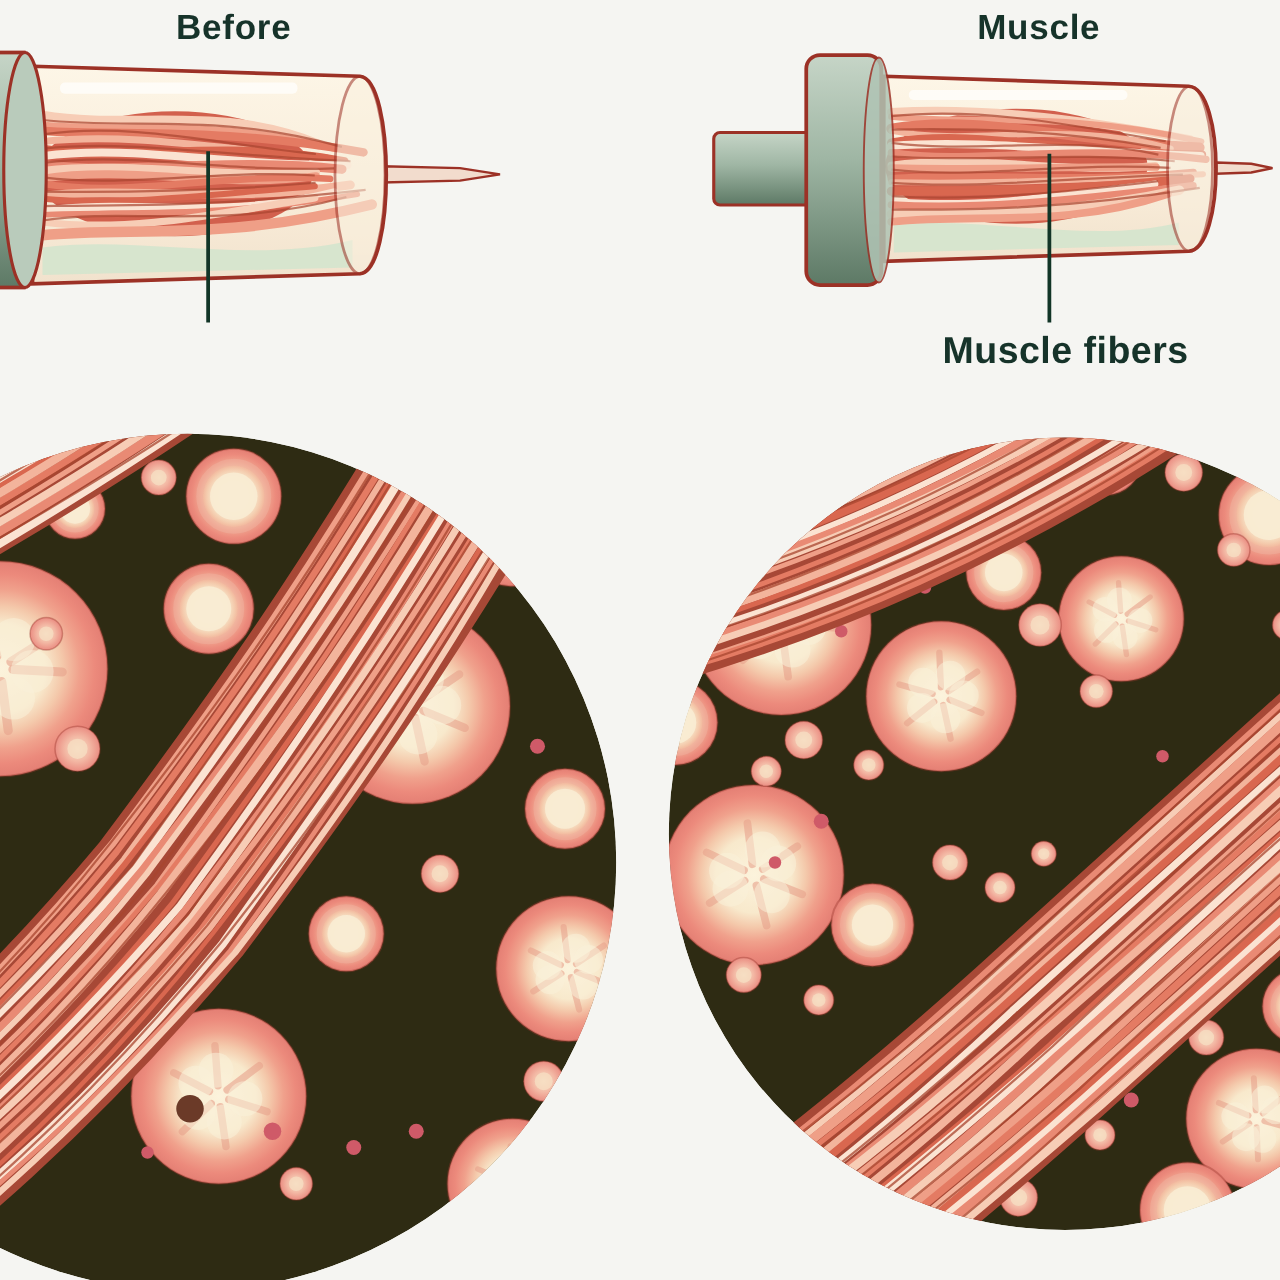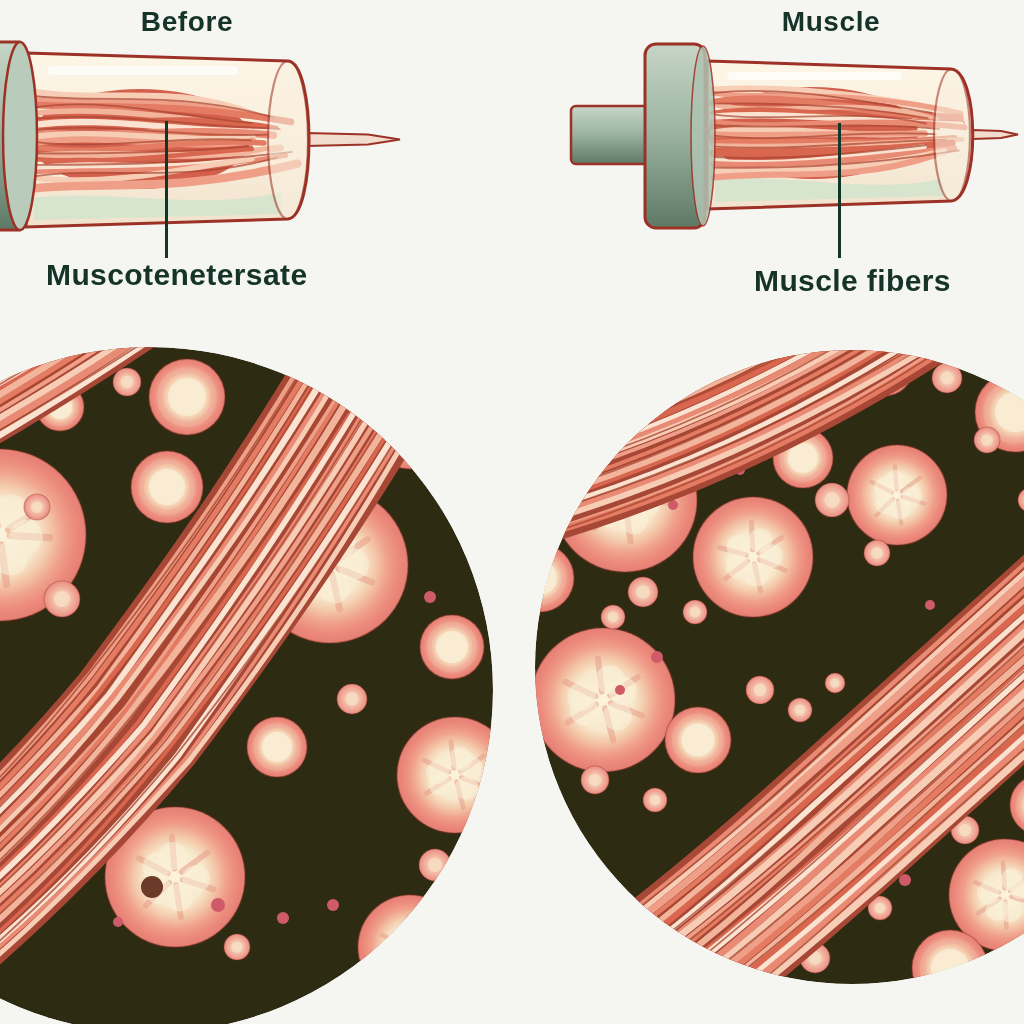--- a/index.html
+++ b/index.html
@@ -74,21 +74,20 @@
         <path d="M34 124.8 C105.28 124.6 176.56 125.0 292.5 111.9" fill="none" stroke="#a8452f" stroke-width="1.8" opacity="0.7"></path>
         <path d="M34 136.3 C105.28 125.6 176.56 144.8 277.1 117.6" fill="none" stroke="#a8452f" stroke-width="1.8" opacity="0.7"></path>
       </g>
       <ellipse cx="288" cy="100" rx="20" ry="79" fill="#f9f0df" opacity="0.55" stroke="#9c3126" stroke-width="2.2"></ellipse>
       <path d="M26,13 L288,21 C316,23 316,177 288,179 L26,187 Z" fill="none" stroke="#9c3126" stroke-width="3"></path>
       <rect x="-45" y="2" width="64" height="188" fill="url(#sb_pl)" stroke="#9c3126" stroke-width="3"></rect>
       <ellipse cx="20" cy="96" rx="17" ry="94" fill="#b9cbbb" stroke="#9c3126" stroke-width="2.5"></ellipse>
     </svg>
   <div class="abs panel-title title-before">Before</div>
   <div class="abs callout callout-before"></div>
-  <div class="abs caption caption-before">Muscotenetersate</div>
   <svg class="abs micro-before" xmlns="http://www.w3.org/2000/svg" viewBox="0 0 686 686">
       <defs>
         <radialGradient id="mb_gB">
           <stop offset="0" stop-color="#fcf3dc"></stop>
           <stop offset="0.42" stop-color="#f8e9cc"></stop>
           <stop offset="0.58" stop-color="#f4c9ab"></stop>
           <stop offset="0.74" stop-color="#f0a18c"></stop>
           <stop offset="0.88" stop-color="#ec8a7c"></stop>
           <stop offset="1" stop-color="#e47f74"></stop>
         </radialGradient>

